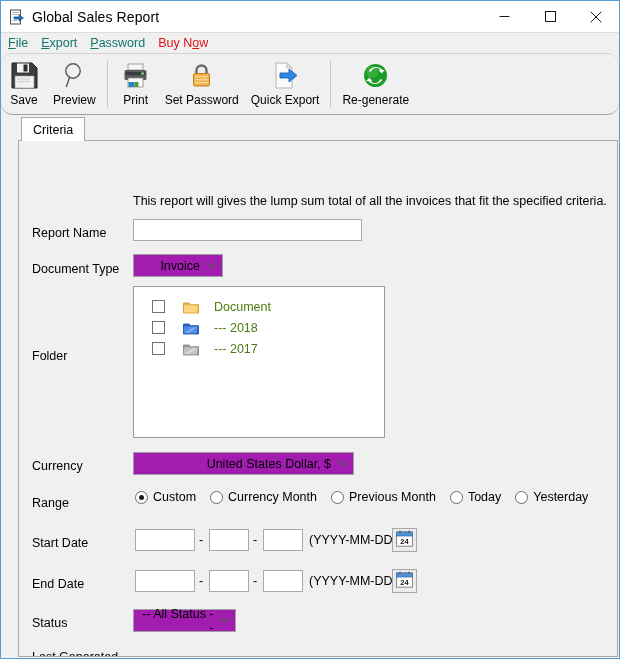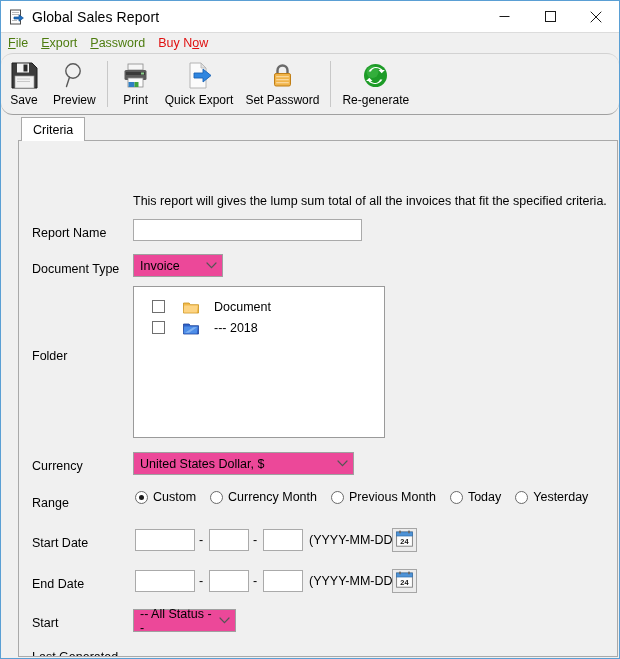--- a/index.html
+++ b/index.html
@@ -53,21 +53,21 @@
     background: #f0f0f0;
     border-top: 1px solid #dcdcdc;
     display: flex; align-items: center;
     padding-left: 7px;
     flex: 0 0 auto;
     font-size: 12.5px;
   }
   .menu-item {
     padding: 0 7px 0 0;
     margin-right: 6px;
-    color: #4d7c0f; white-space: nowrap;
+    color: #0f766e; white-space: nowrap;
     line-height: 18px;
   }
   .menu-item.danger { color: #e01010; }
   .menu-item u { text-decoration: underline; }
 
   
   .toolbar {
     height: 62px;
     background: #f0f0f0;
     border-top: 1px solid #d2d2d2;
@@ -149,45 +149,45 @@
   .tinput {
     position: absolute;
     background: #fff;
     border: 1px solid #aaa;
     height: 22px;
   }
 
   
   .combo {
     position: absolute;
-    background: #ec4899;
+    background: #a21caf;
     border: 1px solid #a0a0a0;
     height: 23px;
     display: flex; align-items: center;
     padding-left: 6px;
-    font-size: 12.5px; color: #000;
+    font-size: 12.5px; color: #000; text-align: right;
   }
   .combo .cv { flex: 1 1 auto; }
   .combo .chev {
     width: 22px;
     display: flex; align-items: center; justify-content: center;
   }
 
   
   .listbox {
     position: absolute;
     background: #fff;
     border: 1px solid #9a9a9a;
     overflow: hidden;
   }
   .lb-row {
     display: flex; align-items: center;
     height: 21px;
     padding-left: 18px;
-    font-size: 12.5px; color: #000000; gap: 8px;
+    font-size: 12.5px; color: #4d7c0f; gap: 8px;
   }
   .lb-row:first-child { margin-top: 9px; }
   .cbox {
     width: 13px; height: 13px;
     border: 1px solid #6f6f6f;
     background: #fff;
     flex: 0 0 auto;
     margin-right: 10px;
   }
   .fico { width: 16px; height: 14px; flex: 0 0 auto; margin-right: 7px; position: relative; }
@@ -319,38 +319,38 @@
             <rect x="7" y="17" width="15" height="9" fill="#fcfcfc" stroke="#8a8a8a" stroke-width="0.8"></rect>
             <rect x="7.5" y="21" width="6" height="5" fill="#2f7fc4"></rect>
             <rect x="13.5" y="21" width="4" height="5" fill="#3fa33f"></rect>
           </svg>
         </span>
         <span class="tb-lbl">Print</span>
       </div>
       <div class="tb-btn">
         <span class="tb-ico">
           <svg width="29" height="29" viewBox="0 0 29 29">
-            <path d="M5 2 h11 l5 5 v20 H5 Z" fill="#fbfbfb" stroke="#b4b4b4" stroke-width="1"></path>
-            <path d="M16 2 l5 5 h-5 Z" fill="#e2e2e2" stroke="#b4b4b4" stroke-width="0.8"></path>
-            <path d="M9 12 h9 v-4 l8 6.5 L18 21 v-4 H9 Z" fill="#2f86e0" stroke="#1a63b4" stroke-width="0.9" stroke-linejoin="round"></path>
-          </svg>
-        </span>
-        <span class="tb-lbl">Quick Export</span>
-      </div>
-      <div class="tb-btn">
-        <span class="tb-ico">
-          <svg width="29" height="29" viewBox="0 0 29 29">
             <path d="M9.5 13 v-3.5 a5 5 0 0 1 10 0 V13" fill="none" stroke="#6a6a6a" stroke-width="2.4"></path>
             <rect x="6.5" y="12.5" width="16" height="12.5" rx="1.6" fill="#f0b44a" stroke="#c07e16" stroke-width="1"></rect>
             <rect x="8.2" y="15" width="12.6" height="1.3" fill="#fad79a"></rect>
             <rect x="8.2" y="18" width="12.6" height="1.3" fill="#fad79a"></rect>
             <rect x="8.2" y="21" width="12.6" height="1.3" fill="#fad79a"></rect>
           </svg>
         </span>
         <span class="tb-lbl">Set Password</span>
+      </div>
+      <div class="tb-btn">
+        <span class="tb-ico">
+          <svg width="29" height="29" viewBox="0 0 29 29">
+            <path d="M5 2 h11 l5 5 v20 H5 Z" fill="#fbfbfb" stroke="#b4b4b4" stroke-width="1"></path>
+            <path d="M16 2 l5 5 h-5 Z" fill="#e2e2e2" stroke="#b4b4b4" stroke-width="0.8"></path>
+            <path d="M9 12 h9 v-4 l8 6.5 L18 21 v-4 H9 Z" fill="#2f86e0" stroke="#1a63b4" stroke-width="0.9" stroke-linejoin="round"></path>
+          </svg>
+        </span>
+        <span class="tb-lbl">Quick Export</span>
       </div>
     </div>
 
     <div class="tb-sep"></div>
 
     <div class="tb-group">
       <div class="tb-btn">
         <span class="tb-ico">
           <svg width="29" height="29" viewBox="0 0 29 29">
             <circle cx="14.5" cy="14.5" r="11.5" fill="#1d9b27"></circle>
@@ -402,20 +402,31 @@
       <div class="lb-row">
         <span class="cbox"></span>
         <span class="fico">
           <svg width="16" height="14" viewBox="0 0 16 14">
             <path d="M0.5 3 h5.6 l1.3 1.7 h8.1 v8.3 h-15 Z" fill="#2f62c8" stroke="#1c429a" stroke-width="0.8"></path>
             <path d="M1.2 5.6 h13.6 l-1 6.9 h-13.1 Z" fill="#4d8de8"></path>
             <path d="M2 11.8 l8.5 -5.6 h3.5 l-8 5.6 Z" fill="#8dbcf4" opacity="0.8"></path>
           </svg>
         </span>
         <span class="lb-txt">--- 2018</span>
+      </div>
+      <div class="lb-row">
+        <span class="cbox"></span>
+        <span class="fico">
+          <svg width="16" height="14" viewBox="0 0 16 14">
+            <path d="M0.5 3 h5.6 l1.3 1.7 h8.1 v8.3 h-15 Z" fill="#9d9d9d" stroke="#7d7d7d" stroke-width="0.8"></path>
+            <path d="M1.2 5.6 h13.6 l-1 6.9 h-13.1 Z" fill="#c3c3c3"></path>
+            <path d="M2 11.8 l8.5 -5.6 h3.5 l-8 5.6 Z" fill="#e2e2e2" opacity="0.85"></path>
+          </svg>
+        </span>
+        <span class="lb-txt">--- 2017</span>
       </div>
     </div>
 
     <div class="lbl" style="top:318px;">Currency</div>
     <div class="combo" style="left:114px; top:311px; width:221px;">
       <span class="cv">United States Dollar, $</span>
       <span class="chev">
         <svg width="11" height="7" viewBox="0 0 11 7">
             <path d="M1 1 L5.5 5.6 L10 1" fill="none" stroke="#555" stroke-width="1.2" stroke-linecap="round"></path>
           </svg>
@@ -477,21 +488,21 @@
         <svg width="17" height="17" viewBox="0 0 17 17">
           <rect x="0.6" y="2" width="15.8" height="14.2" fill="#fcfcfc" stroke="#7b7b7b" stroke-width="0.9"></rect>
           <rect x="0.6" y="2" width="15.8" height="4" fill="#4f93d6" stroke="#2f6fae" stroke-width="0.7"></rect>
           <rect x="3" y="0.4" width="2" height="3" rx="0.8" fill="#6a6a6a"></rect>
           <rect x="12" y="0.4" width="2" height="3" rx="0.8" fill="#6a6a6a"></rect>
           <text x="8.4" y="13.6" font-family="'Liberation Sans',sans-serif" font-size="7.4" font-weight="bold" fill="#111" text-anchor="middle">24</text>
         </svg>
       </span>
     </div>
 
-    <div class="lbl" style="top:475px;">Start</div>
+    <div class="lbl" style="top:475px;">Status</div>
     <div class="combo" style="left:114px; top:468px; width:103px;">
       <span class="cv">-- All Status --</span>
       <span class="chev">
         <svg width="11" height="7" viewBox="0 0 11 7">
             <path d="M1 1 L5.5 5.6 L10 1" fill="none" stroke="#555" stroke-width="1.2" stroke-linecap="round"></path>
           </svg>
       </span>
     </div>
 
     <div class="lbl" style="top:509px;">Last Generated</div>

